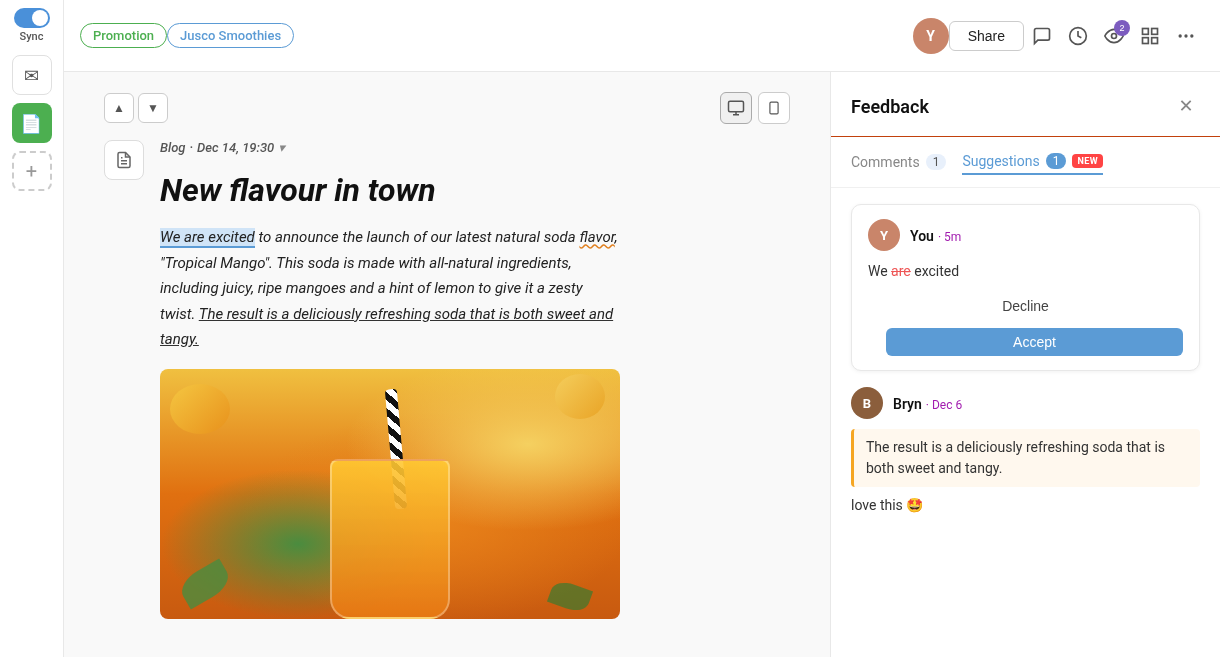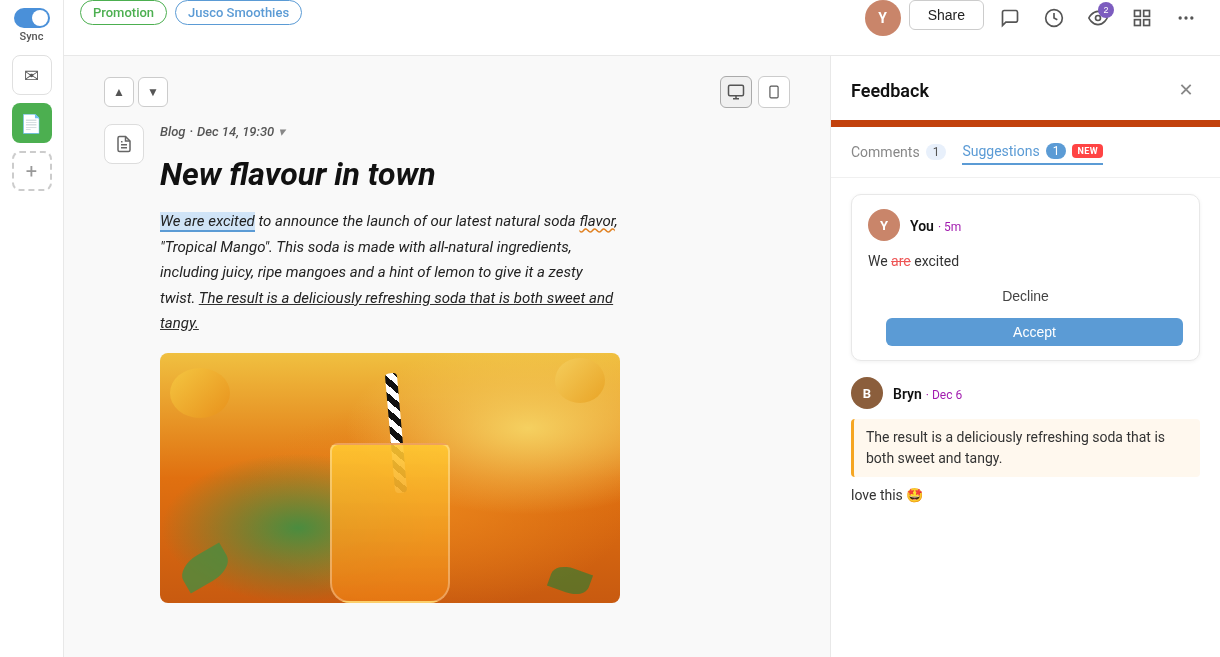--- a/index.html
+++ b/index.html
@@ -62,27 +62,26 @@
     .sidebar-icon.add { background: #fff; border: 2px dashed #ccc; color: #999; font-size: 20px; }
 
     
     .main-area {
       flex: 1;
       display: flex;
       flex-direction: column;
       overflow: hidden;
     }
     .topbar {
-      height: 56px;
+      height: 72px;
       background: #fff;
       border-bottom: 1px solid #e8e8e8;
       display: flex;
-      align-items: flex-start;
+      align-items: center;
       padding: 0 16px;
-      gap: 8px;
       flex-shrink: 0;
     }
     .tag {
       padding: 4px 12px;
       border-radius: 20px;
       font-size: 13px;
       font-weight: 500;
       border: 1.5px solid;
       cursor: pointer;
     }
@@ -315,21 +314,21 @@
       border-left: 1px solid #e8e8e8;
       display: flex;
       flex-direction: column;
       flex-shrink: 0;
     }
     .feedback-header {
       display: flex;
       align-items: center;
       justify-content: space-between;
       padding: 20px 20px 16px;
-      border-bottom: 7px solid #c2410c;
+      border-bottom: 1px solid #c2410c;
     }
     .feedback-title {
       font-size: 18px;
       font-weight: 600;
       color: #111;
     }
     .close-btn {
       width: 28px;
       height: 28px;
       border: none;

